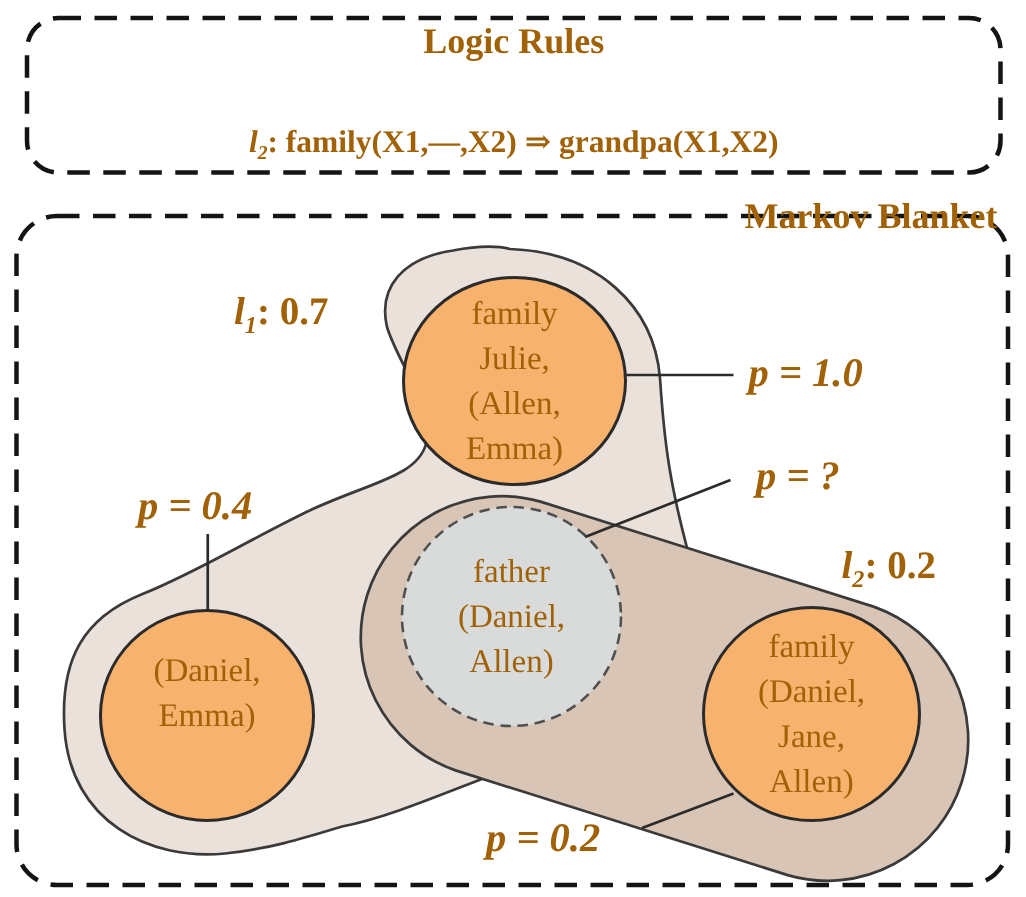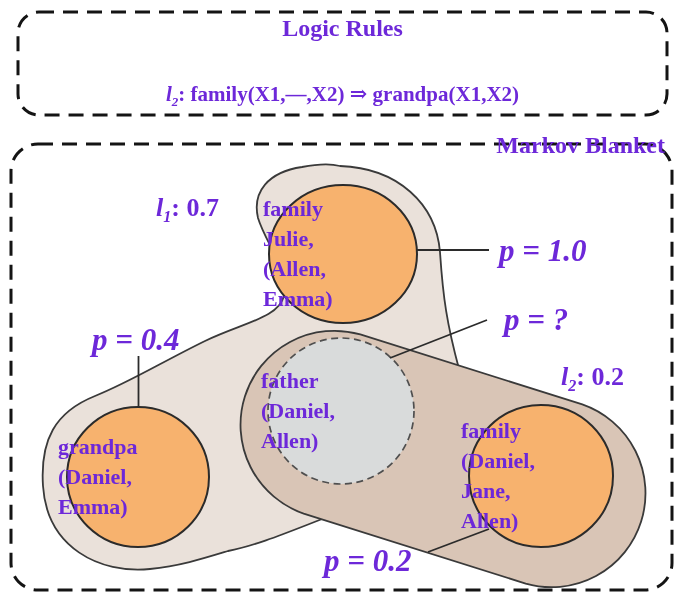--- a/index.html
+++ b/index.html
@@ -1,35 +1,35 @@
 <!DOCTYPE html>
 <html><head>
 <meta charset="utf-8">
 <style>
   html,body{margin:0;padding:0;background:#ffffff;}
   .stage{
     position:relative;width:684px;height:598px;background:#ffffff;overflow:hidden;
-    font-family:"Liberation Serif","DejaVu Serif",serif;color:#6d28d9;
+    font-family:"Liberation Serif","DejaVu Serif",serif;color:#a16207;
   }
   .stage svg{position:absolute;left:0;top:0;}
   .box-outline{fill:none;stroke:#141414;stroke-width:3;stroke-dasharray:15 9;}
   .blob{stroke:#3a3a3a;stroke-width:1.8;}
   .node{stroke:#2b2b2b;stroke-width:2;}
   .query{stroke:#4f4f4f;stroke-width:1.7;stroke-dasharray:7 4.5;}
   .connector{stroke:#2b2b2b;stroke-width:1.8;}
   .box-title{position:absolute;left:18px;width:649px;text-align:center;font-weight:bold;font-size:24px;}
   .rule{position:absolute;left:18px;width:649px;text-align:center;font-weight:bold;font-size:21px;}
   .rule i{font-style:italic;}
   .rule sub,.w-label sub{font-size:62%;font-style:italic;}
   .rule .wedge{font-weight:normal;font-size:26px;line-height:1;}
   .fig-title{position:absolute;font-weight:bold;font-size:24px;white-space:nowrap;}
   .w-label{position:absolute;font-weight:bold;font-size:26px;white-space:nowrap;}
   .w-label i{font-style:italic;}
-  .p-label{position:absolute;font-weight:bold;font-style:italic;font-size:31px;white-space:nowrap;}
-  .node-label{position:absolute;width:160px;font-weight:bold;font-size:22px;line-height:30px;}
+  .p-label{position:absolute;font-weight:bold;font-style:italic;font-size:27px;white-space:nowrap;}
+  .node-label{position:absolute;width:160px;text-align:center;font-weight:normal;font-size:22px;line-height:30px;}
 </style>
 </head>
 <body>
 
 <div class="stage">
 
   <svg width="684" height="598" viewBox="0 0 684 598">
 
     <rect class="box-outline" x="18" y="12" width="649" height="103" rx="21"></rect>
     <rect class="box-outline" x="11" y="144" width="661" height="446" rx="27"></rect>
@@ -89,21 +89,20 @@
     <div>Emma)</div>
   </div>
 
   <div class="node-label" style="left:261px;top:366px">
     <div>father</div>
     <div>(Daniel,</div>
     <div>Allen)</div>
   </div>
 
   <div class="node-label" style="left:58px;top:432px">
-    <div>grandpa</div>
     <div>(Daniel,</div>
     <div>Emma)</div>
   </div>
 
   <div class="node-label" style="left:461px;top:416px">
     <div>family</div>
     <div>(Daniel,</div>
     <div>Jane,</div>
     <div>Allen)</div>
   </div>

